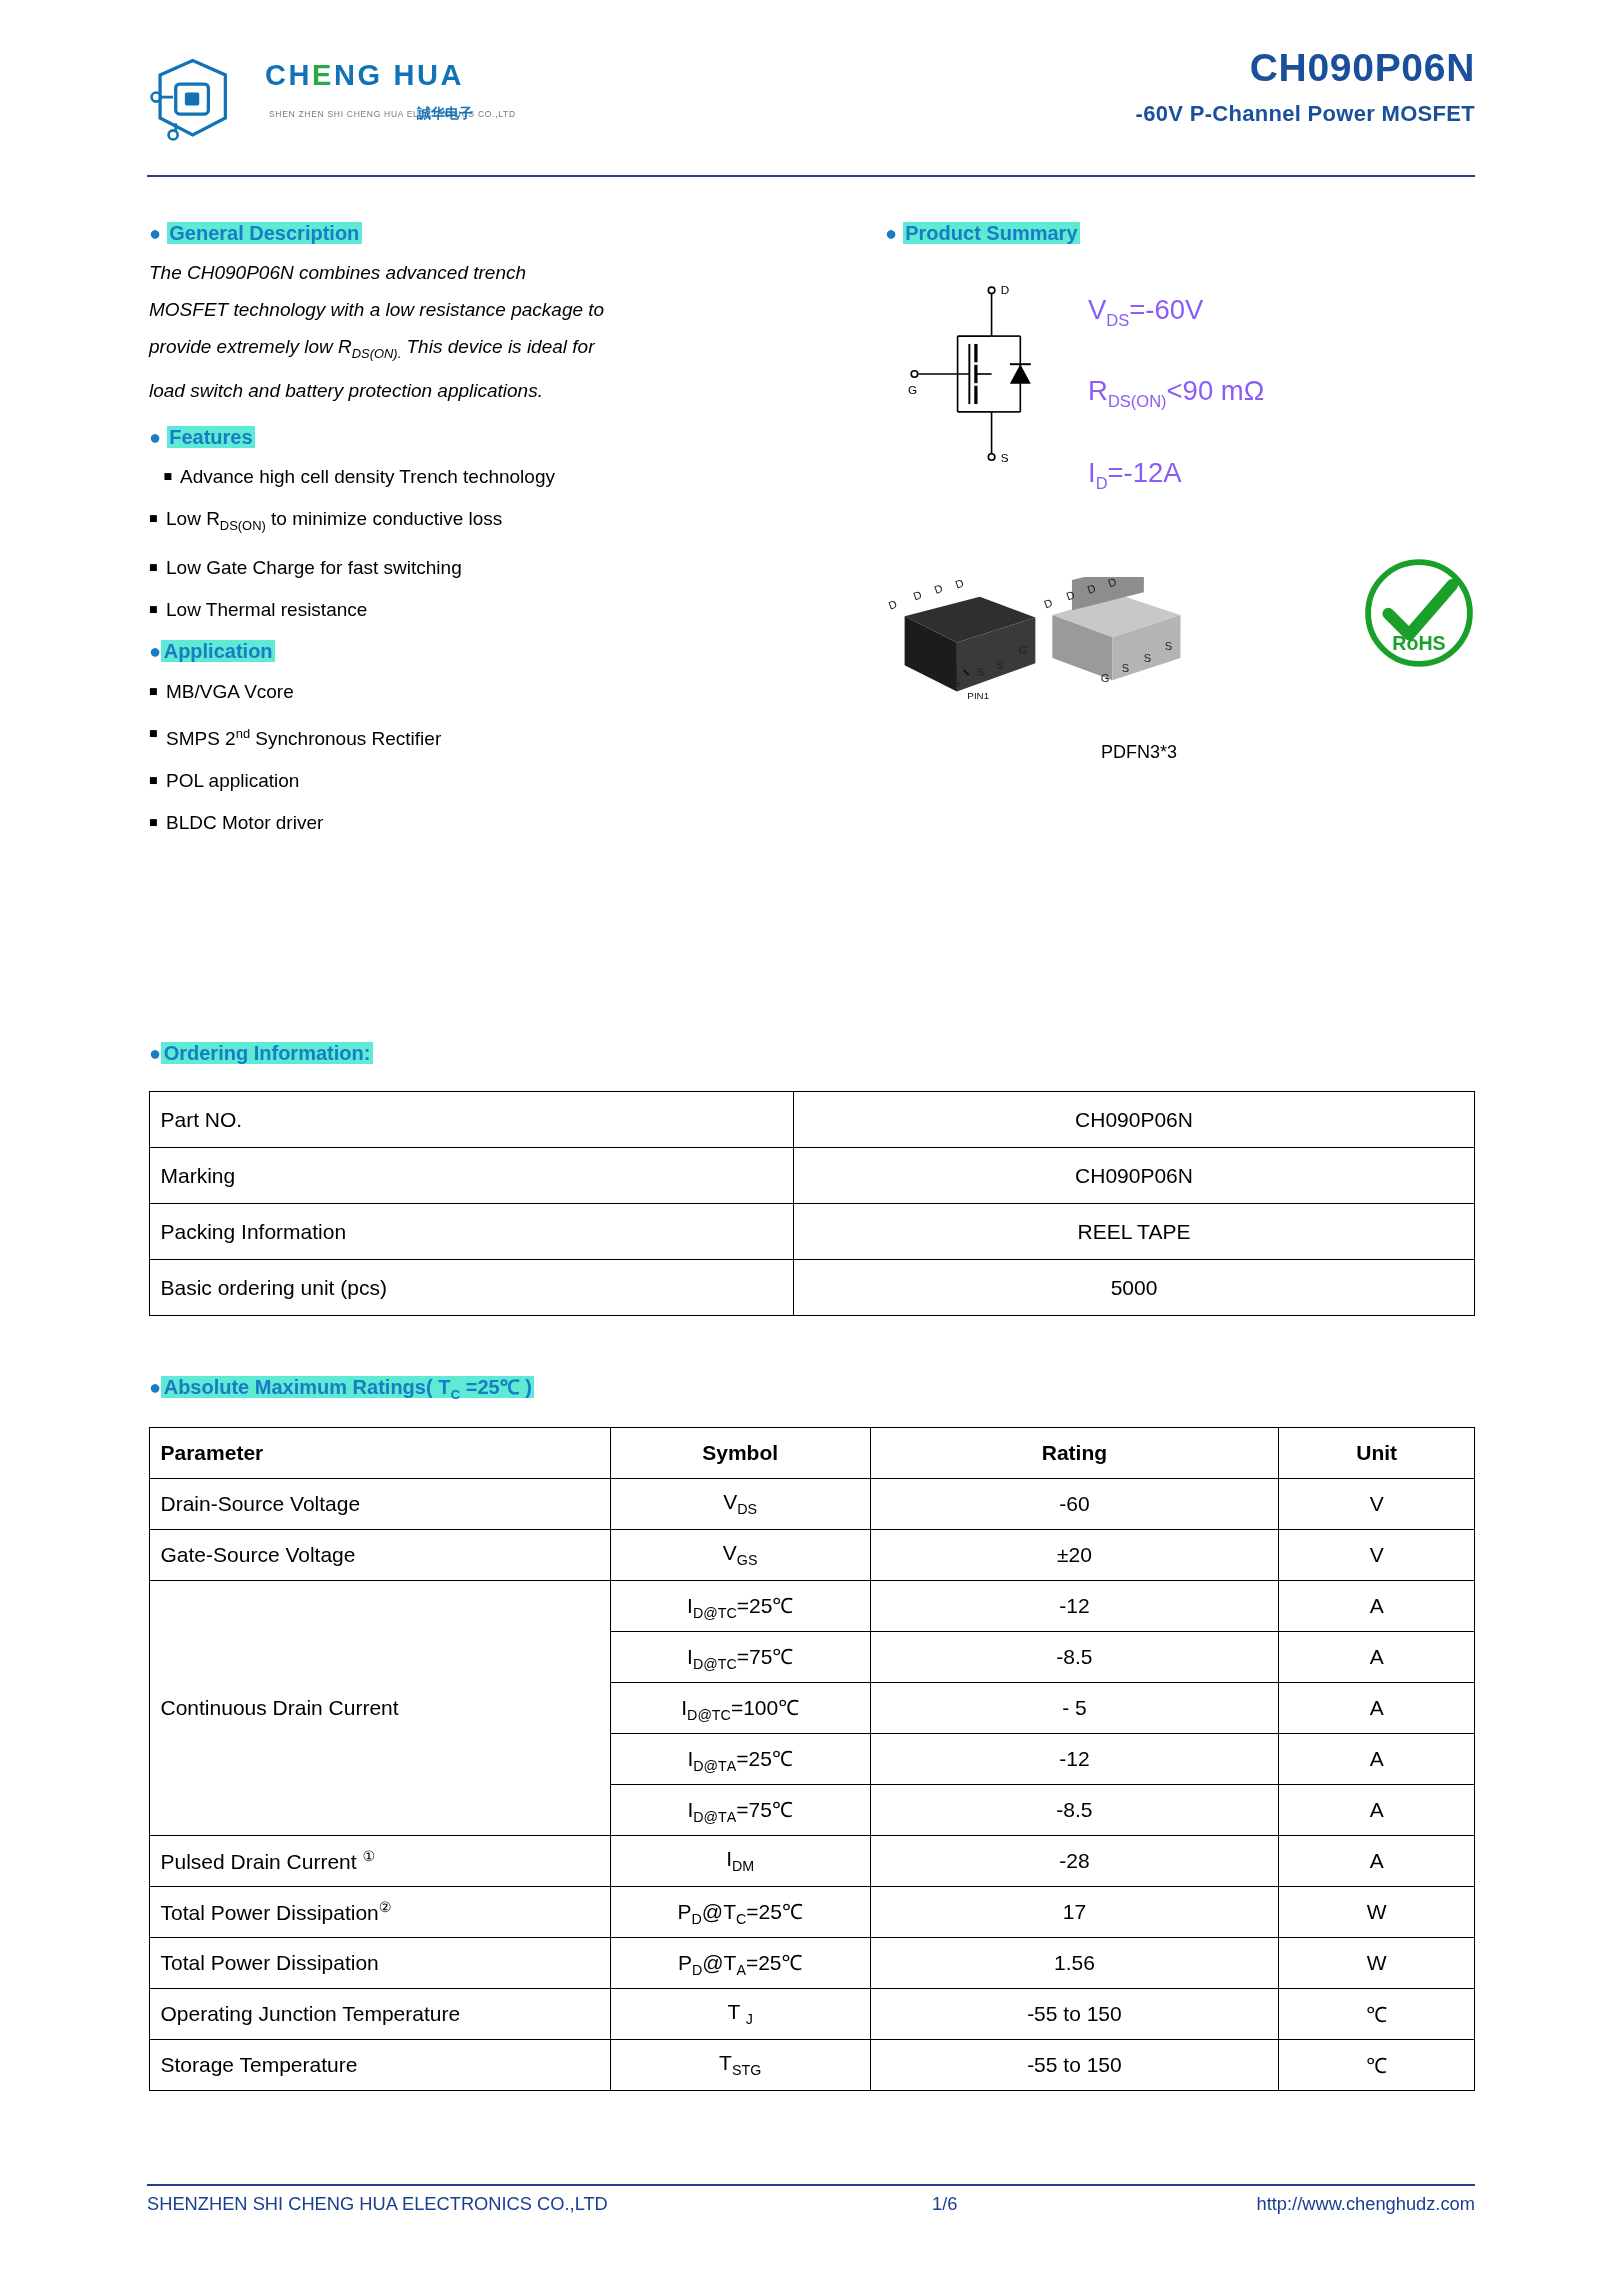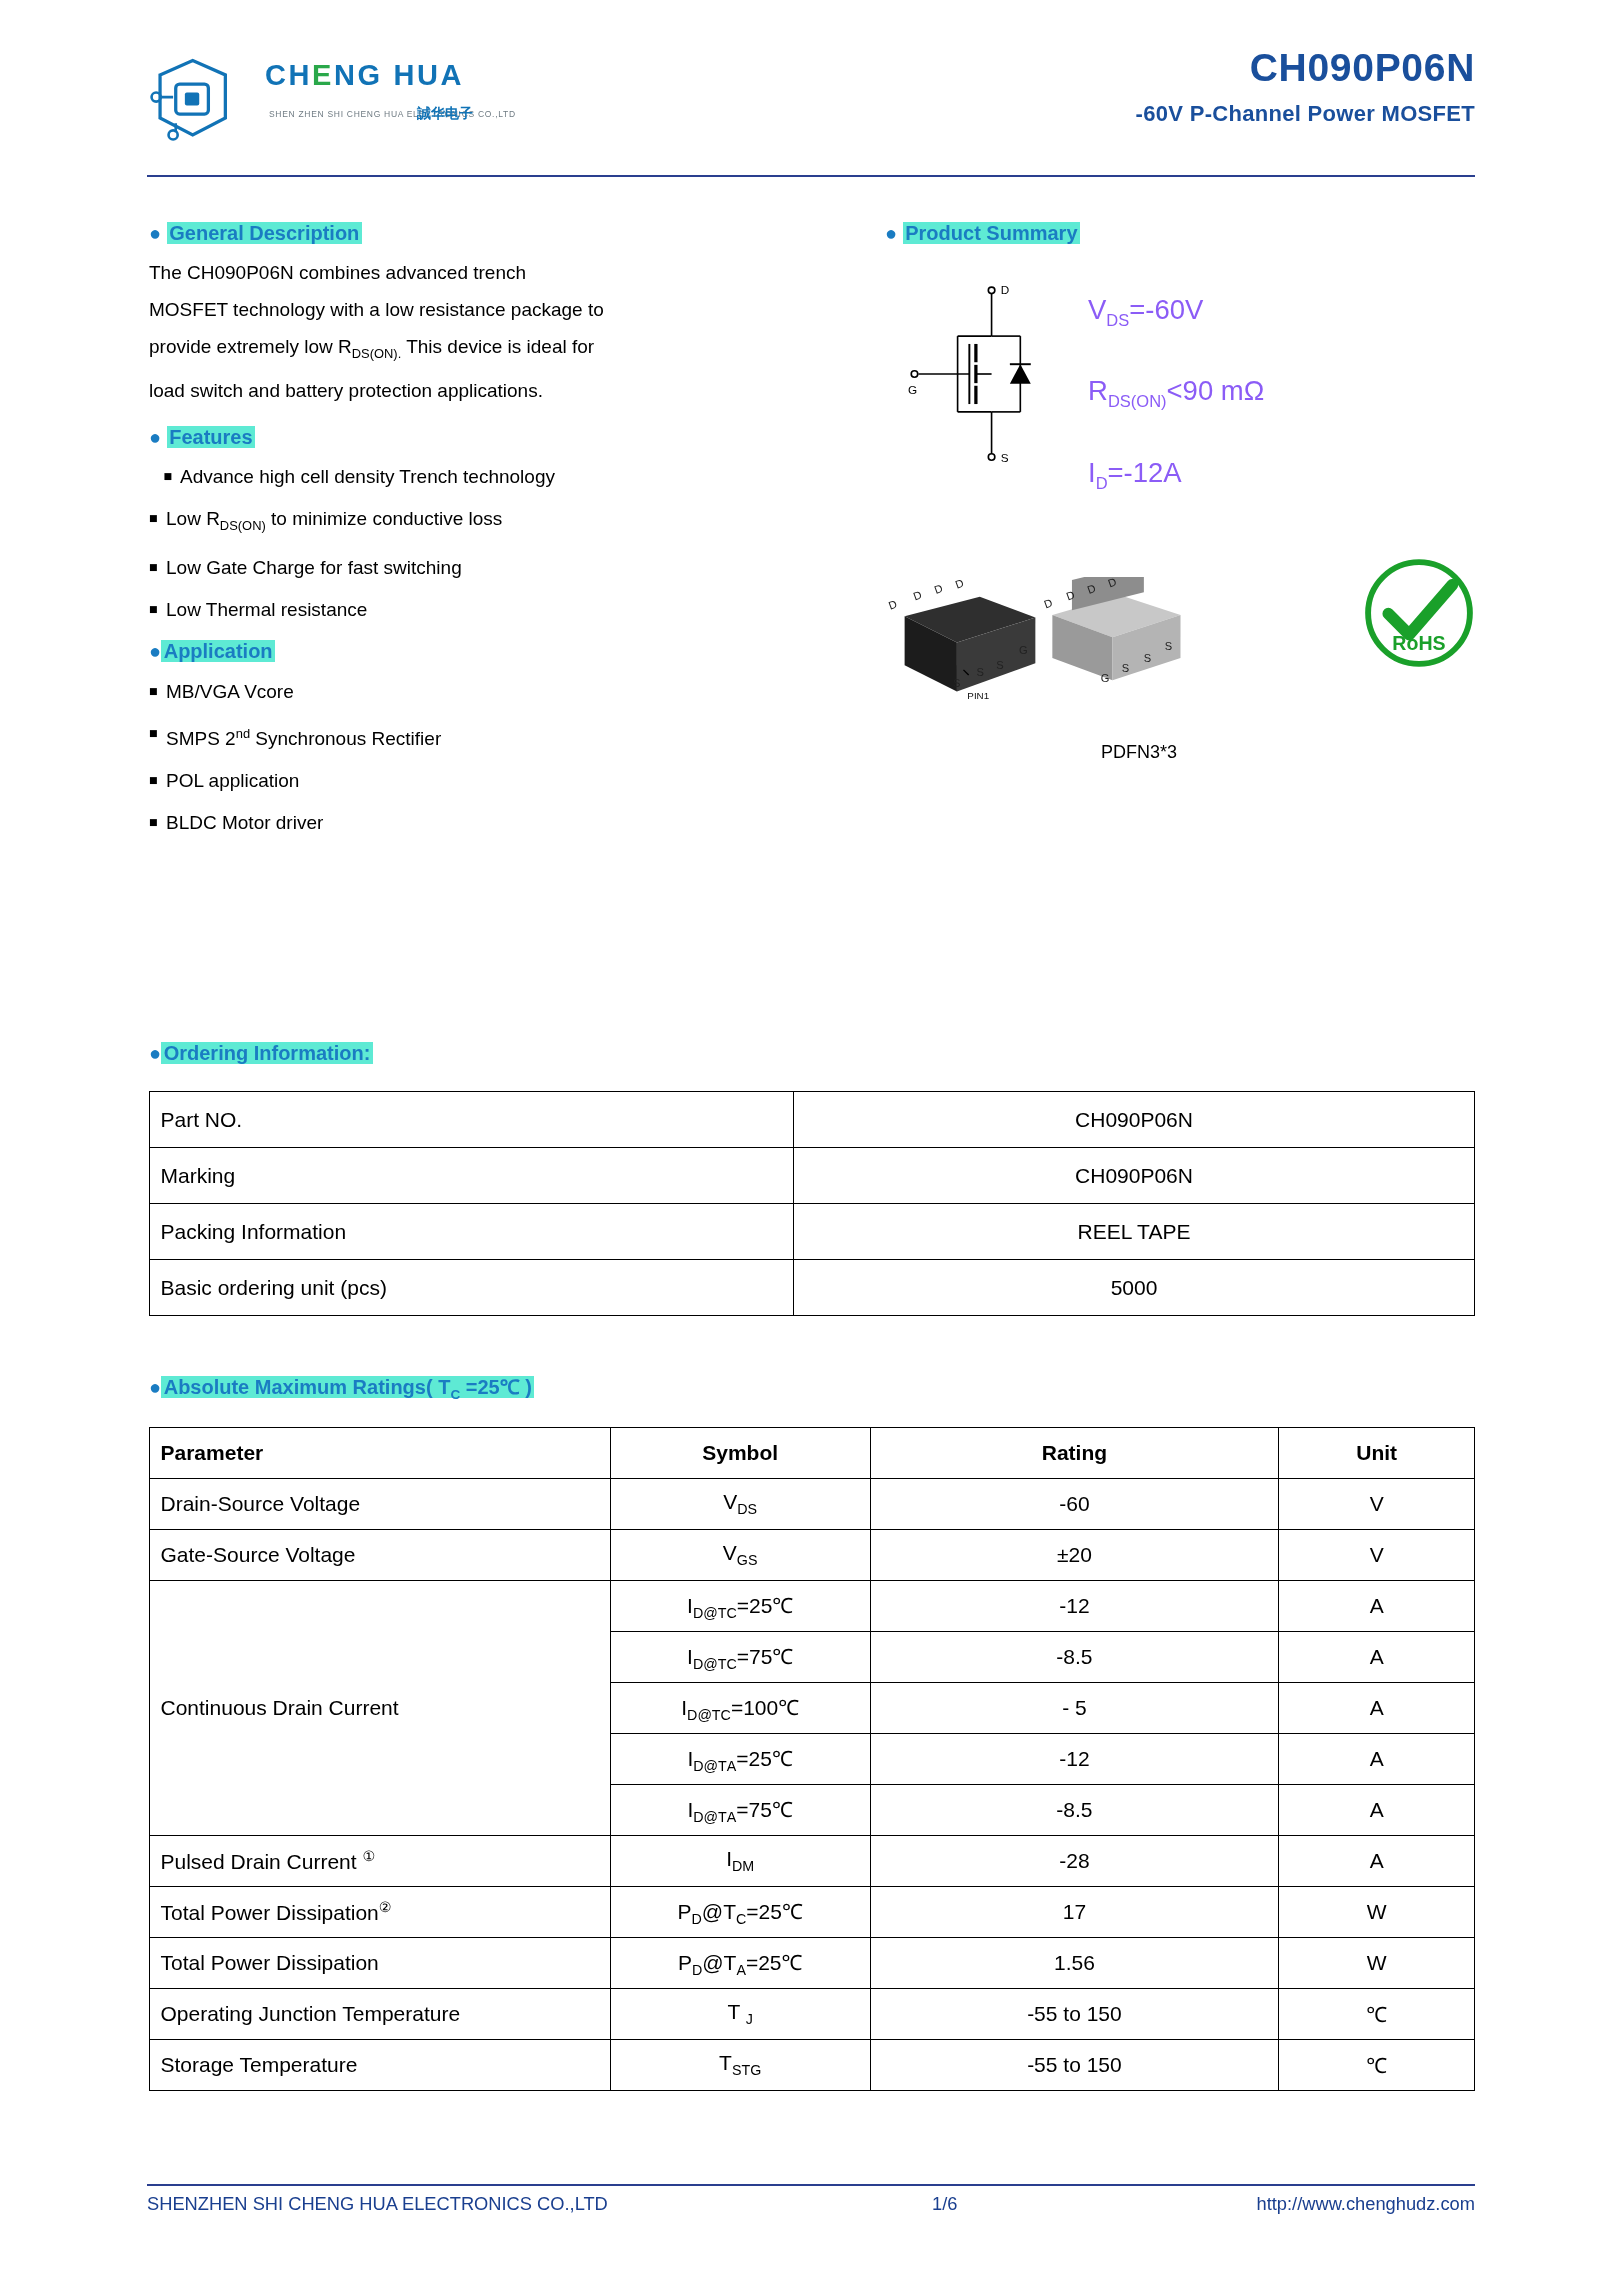--- a/index.html
+++ b/index.html
@@ -118,20 +118,21 @@
     position: absolute;
     left: 149px;
     top: 222px;
     width: 726px;
   }
   .para {
     font-size: 19px;
     line-height: 37px;
     margin-top: 9.2px;
     color: #000;
+    font-style: italic;
   }
   .sub { font-size: 0.68em; vertical-align: sub; }
   .sup { font-size: 0.68em; vertical-align: super; }
   ul.feat {
     list-style: none;
     margin: 6.5px 0 0 0;
     padding: 0;
   }
   ul.feat li {
     font-size: 19px;

